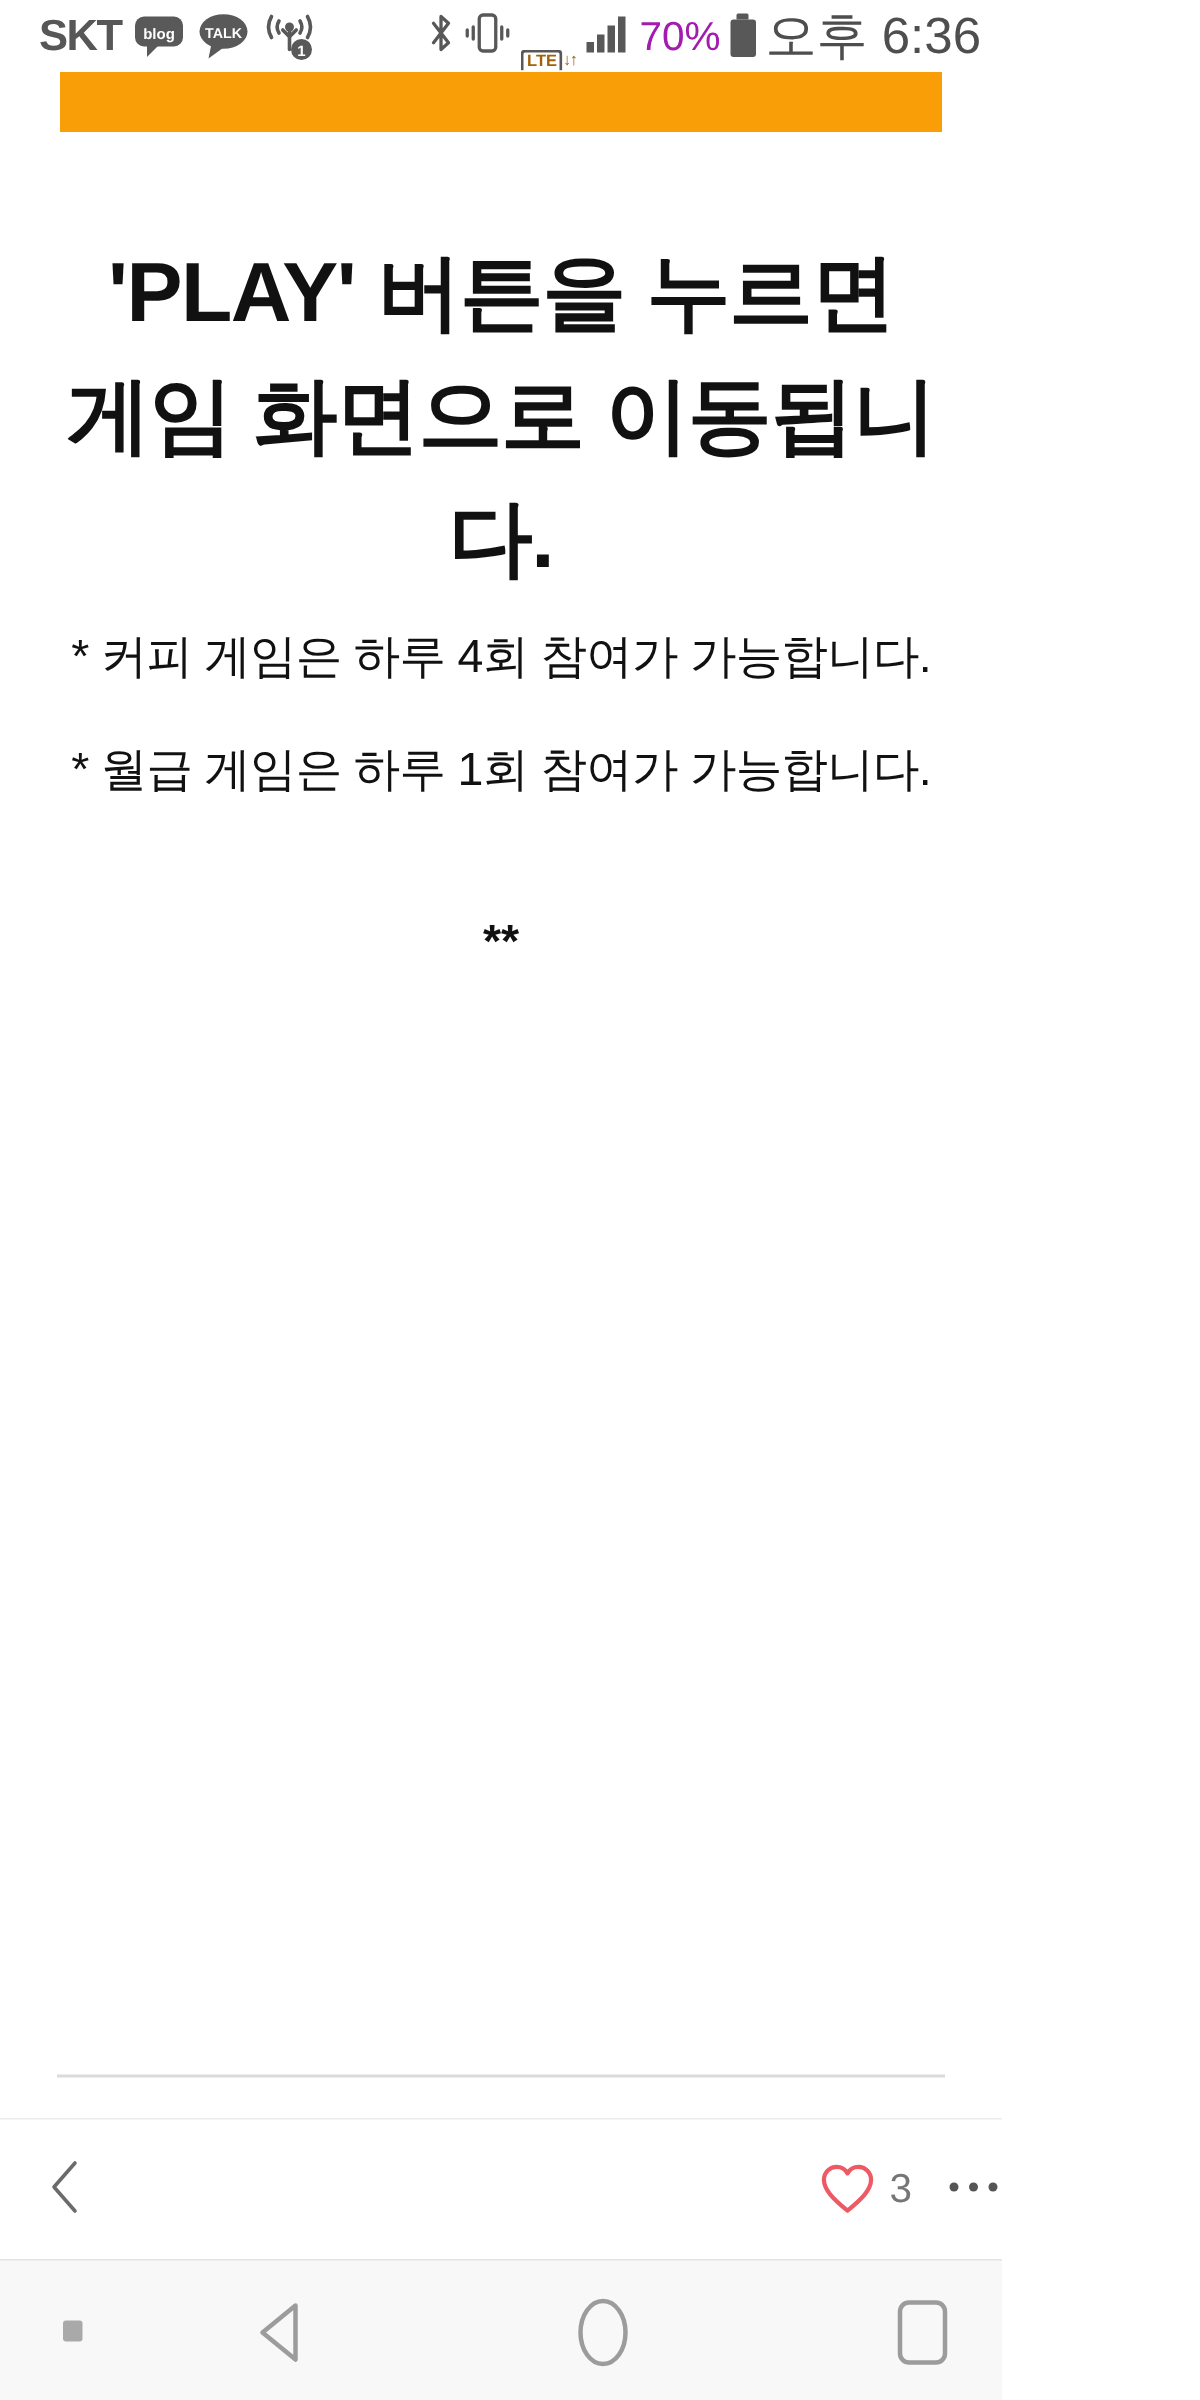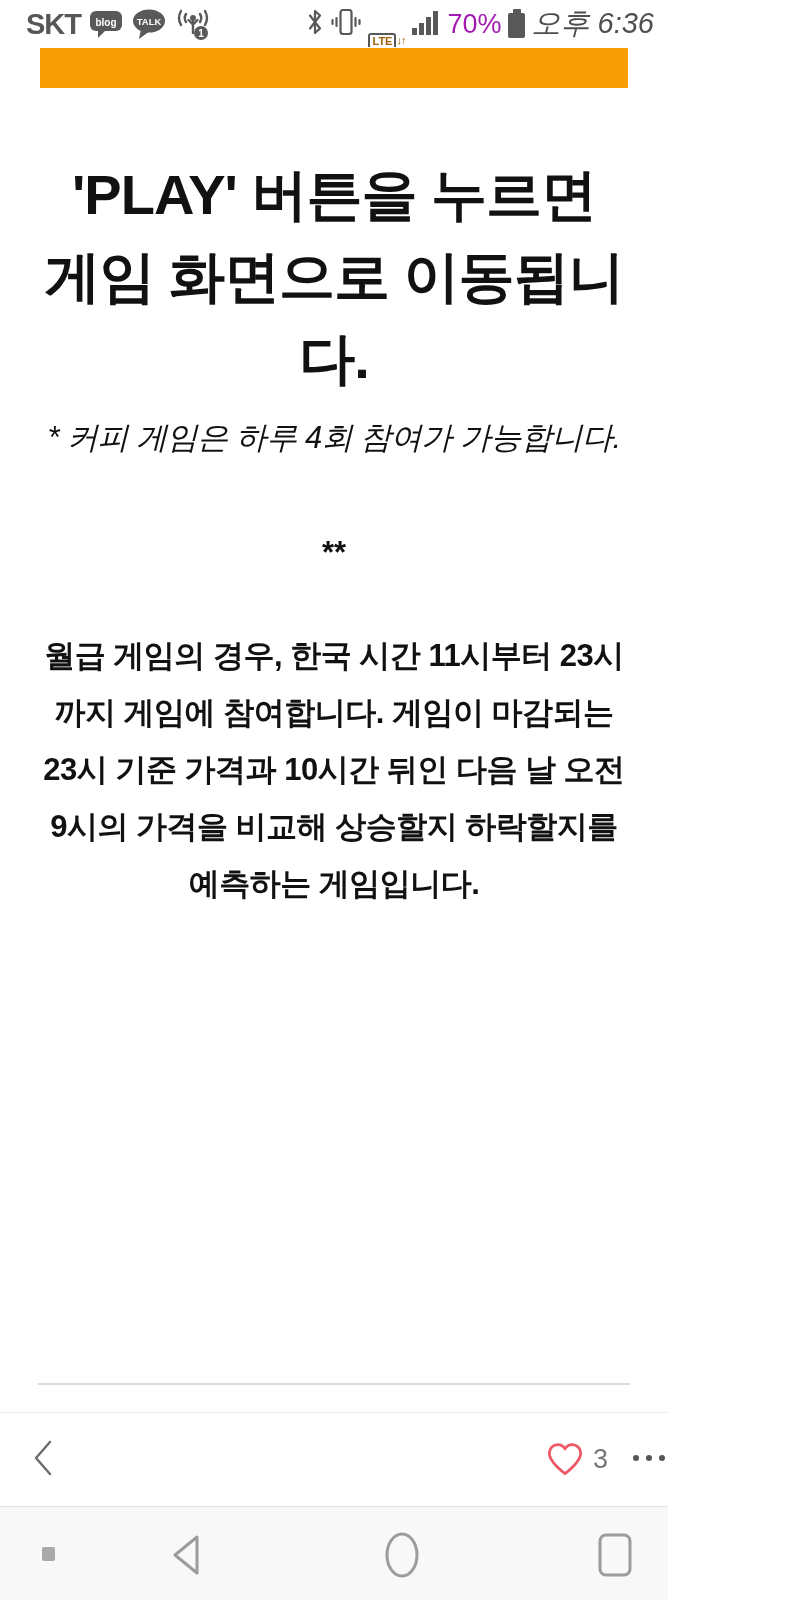--- a/index.html
+++ b/index.html
@@ -13,36 +13,36 @@
 
   
   .status-bar {
     height: 48px; display: flex; align-items: center;
     padding: 0 14px 0 26px; background: #fff;
   }
   .sb-left, .sb-right { display: flex; align-items: center; gap: 8px; }
   .sb-right { margin-left: auto; gap: 6px; }
   .sb-carrier { font-size: 29px; font-weight: bold; color: #575757; letter-spacing: -1px; }
   .sb-text { font-size: 27px; color: #a21caf; }
-  .sb-time { font-size: 29px; color: #4e4e4e; font-style: italic; }
+  .sb-time { font-size: 34px; color: #4e4e4e; }
   .bubble-icon svg { display: block; }
   .lte-wrap { display: flex; flex-direction: row; align-items: center; line-height: 1; color: #a16207; margin-top: 32px; }
   .lte-wrap .lte-txt { font-size: 11px; font-weight: bold; border: 2px solid #585858; border-bottom: none; border-radius: 3px 3px 0 0; padding: 1px 2px 0; }
   .lte-wrap .lte-arrows { font-size: 11px; letter-spacing: -1px; }
   .battery { position: relative; width: 18px; height: 30px; display: flex; flex-direction: column; align-items: center; }
   .battery .nub { width: 8px; height: 4px; background: #585858; border-radius: 1px 1px 0 0; }
   .battery .body { width: 17px; height: 25px; background: #585858; border-radius: 2px; }
 
   
   .banner { margin: 0 40px; height: 40px; background: #F99E06; }
 
   
   .article { padding: 0 40px; text-align: center; }
   .headline { margin-top: 66px; font-size: 56px; font-weight: bold; line-height: 82px; letter-spacing: -1px; }
-  .notes { margin-top: 18px; font-style: italic; }
+  .notes { margin-top: 18px; }
   .note-line { font-size: 31px; line-height: 40px; margin-bottom: 35px; letter-spacing: -0.5px; }
   .separator { margin-top: 77px; font-size: 31px; font-weight: bold; }
   .para { font-size: 31px; font-weight: bold; letter-spacing: -0.5px; }
   .price-basis { margin-top: 83px; line-height: 52px; word-break: break-all; overflow-wrap: anywhere; }
   .coffee { margin-top: 64px; line-height: 57px; }
   .salary { margin-top: 56px; line-height: 57px; }
   .inline-link { color: #5E86B8; text-decoration: underline; text-underline-offset: 5px; }
   .divider { position: absolute; top: 1383px; left: 38px; right: 38px; border-top: 2px solid #dbdbdb; }
 
   
@@ -138,27 +138,27 @@
     </div>
   </div>
 
   <div class="banner"></div>
 
   <div class="article">
     <h1 class="headline">'PLAY' 버튼을 누르면 게임 화면으로 이동됩니다.</h1>
 
     <div class="notes">
       <p class="note-line">* 커피 게임은 하루 4회 참여가 가능합니다.</p>
+      <p class="note-line">* 월급 게임은 하루 1회 참여가 가능합니다.</p>
     </div>
 
     <p class="separator">**</p>
 
 
 
-    <p class="para salary">월급 게임의 경우, 한국 시간 11시부터 23시까지 게임에 참여합니다. 게임이 마감되는 23시 기준 가격과 10시간 뒤인 다음 날 오전 9시의 가격을 비교해 상승할지 하락할지를 예측하는 게임입니다.</p>
   </div>
 
   <div class="divider"></div>
 
   <div class="action-bar">
     <button class="icon-btn">
       <span>
         <svg width="26" height="38" viewBox="0 0 26 38">
           <path d="M20 3 L6 19 L20 35" stroke="#6b6b6b" stroke-width="2.4" fill="none" stroke-linecap="round" stroke-linejoin="round"></path>
         </svg>

